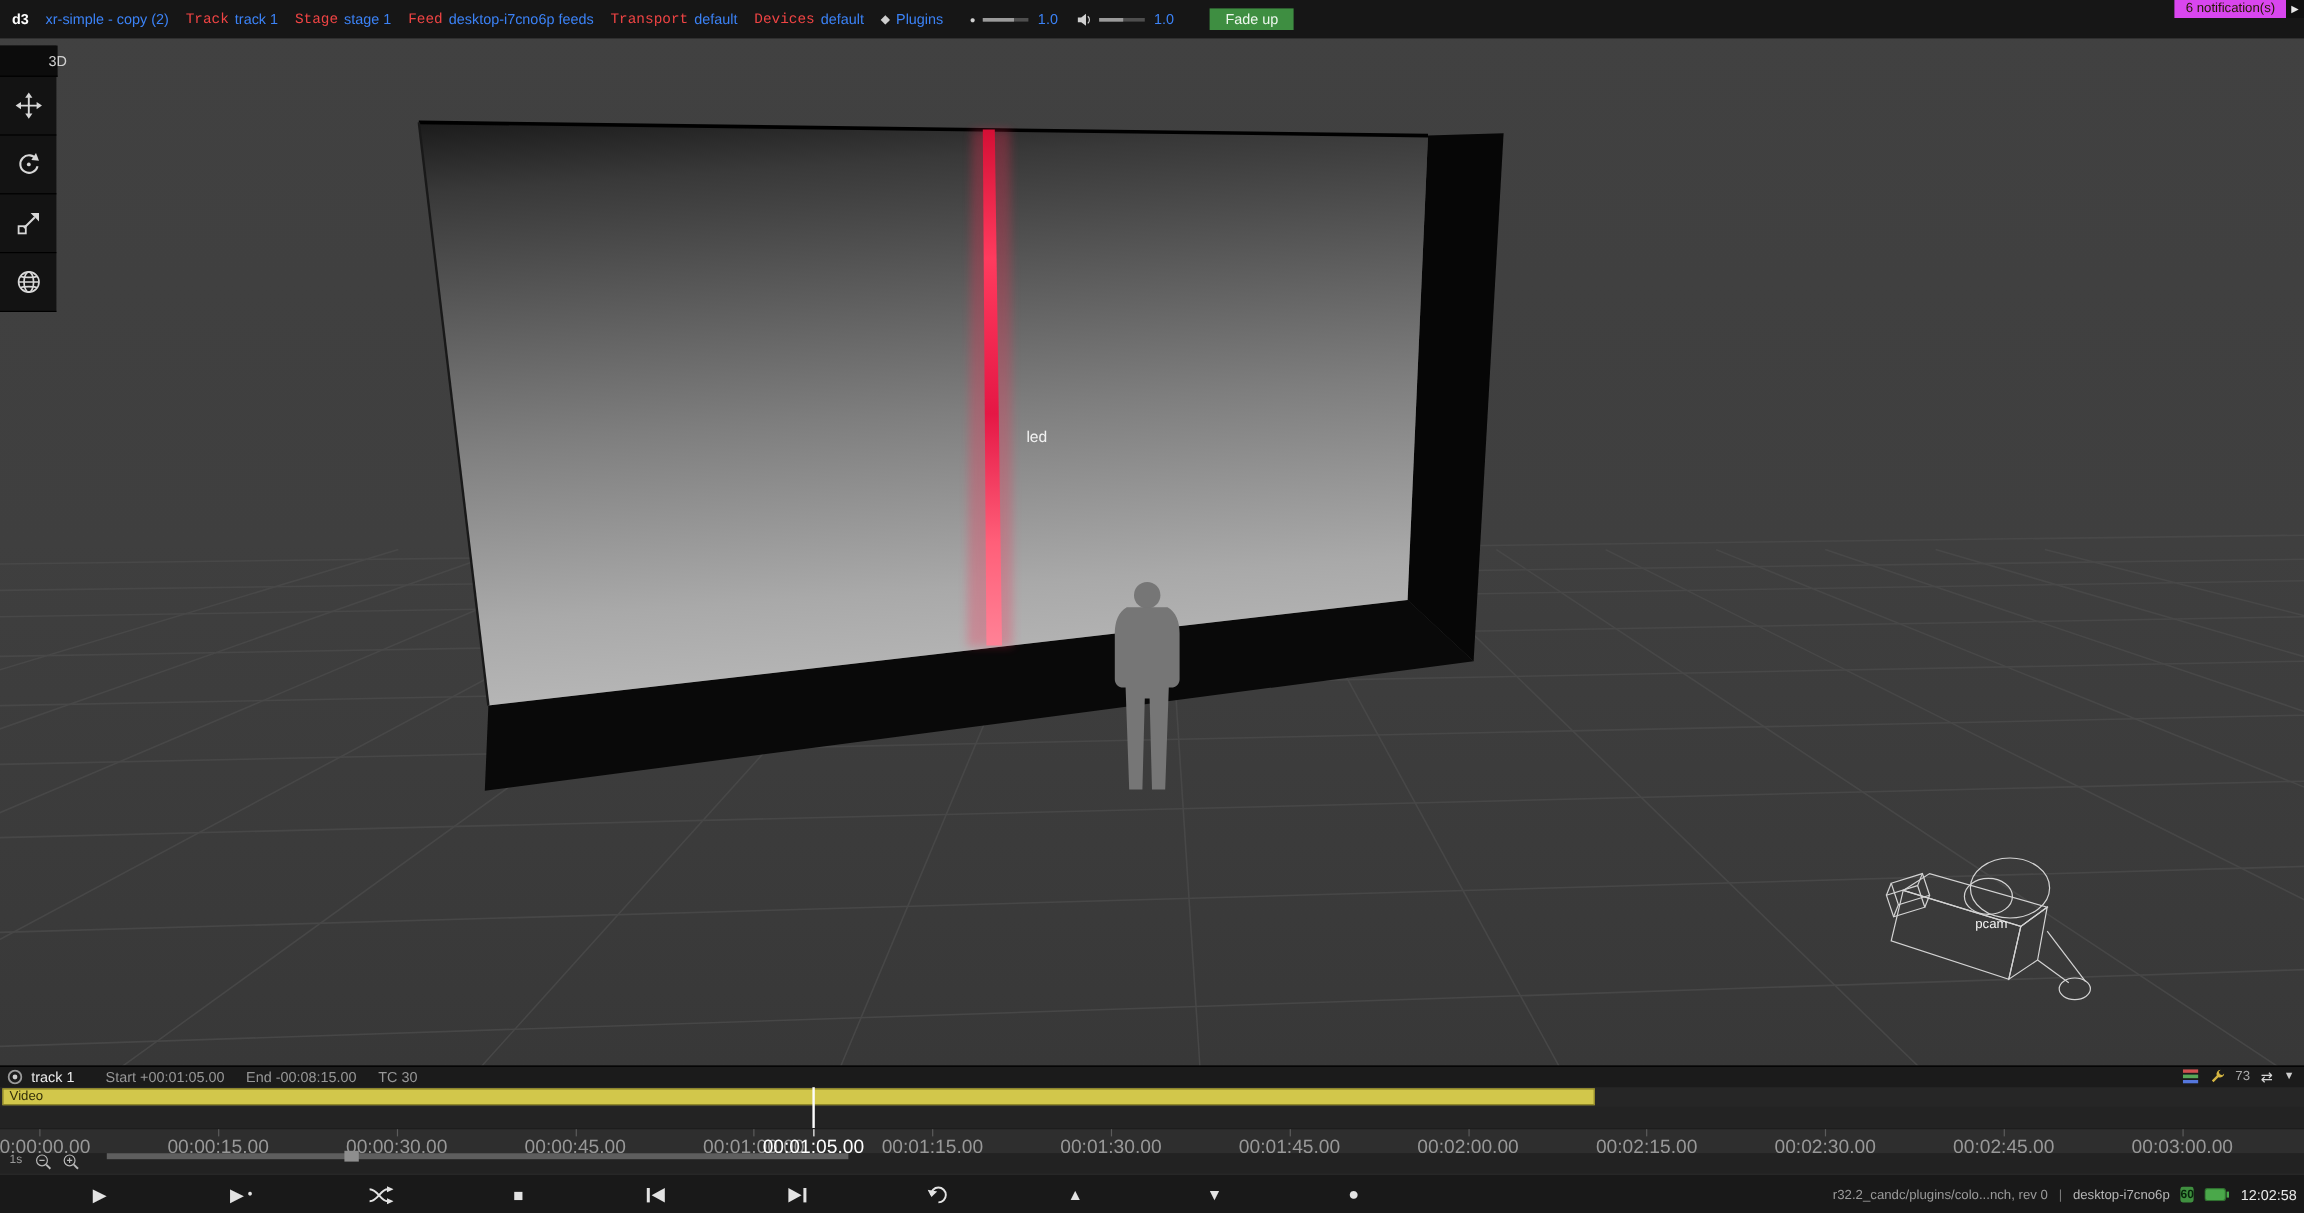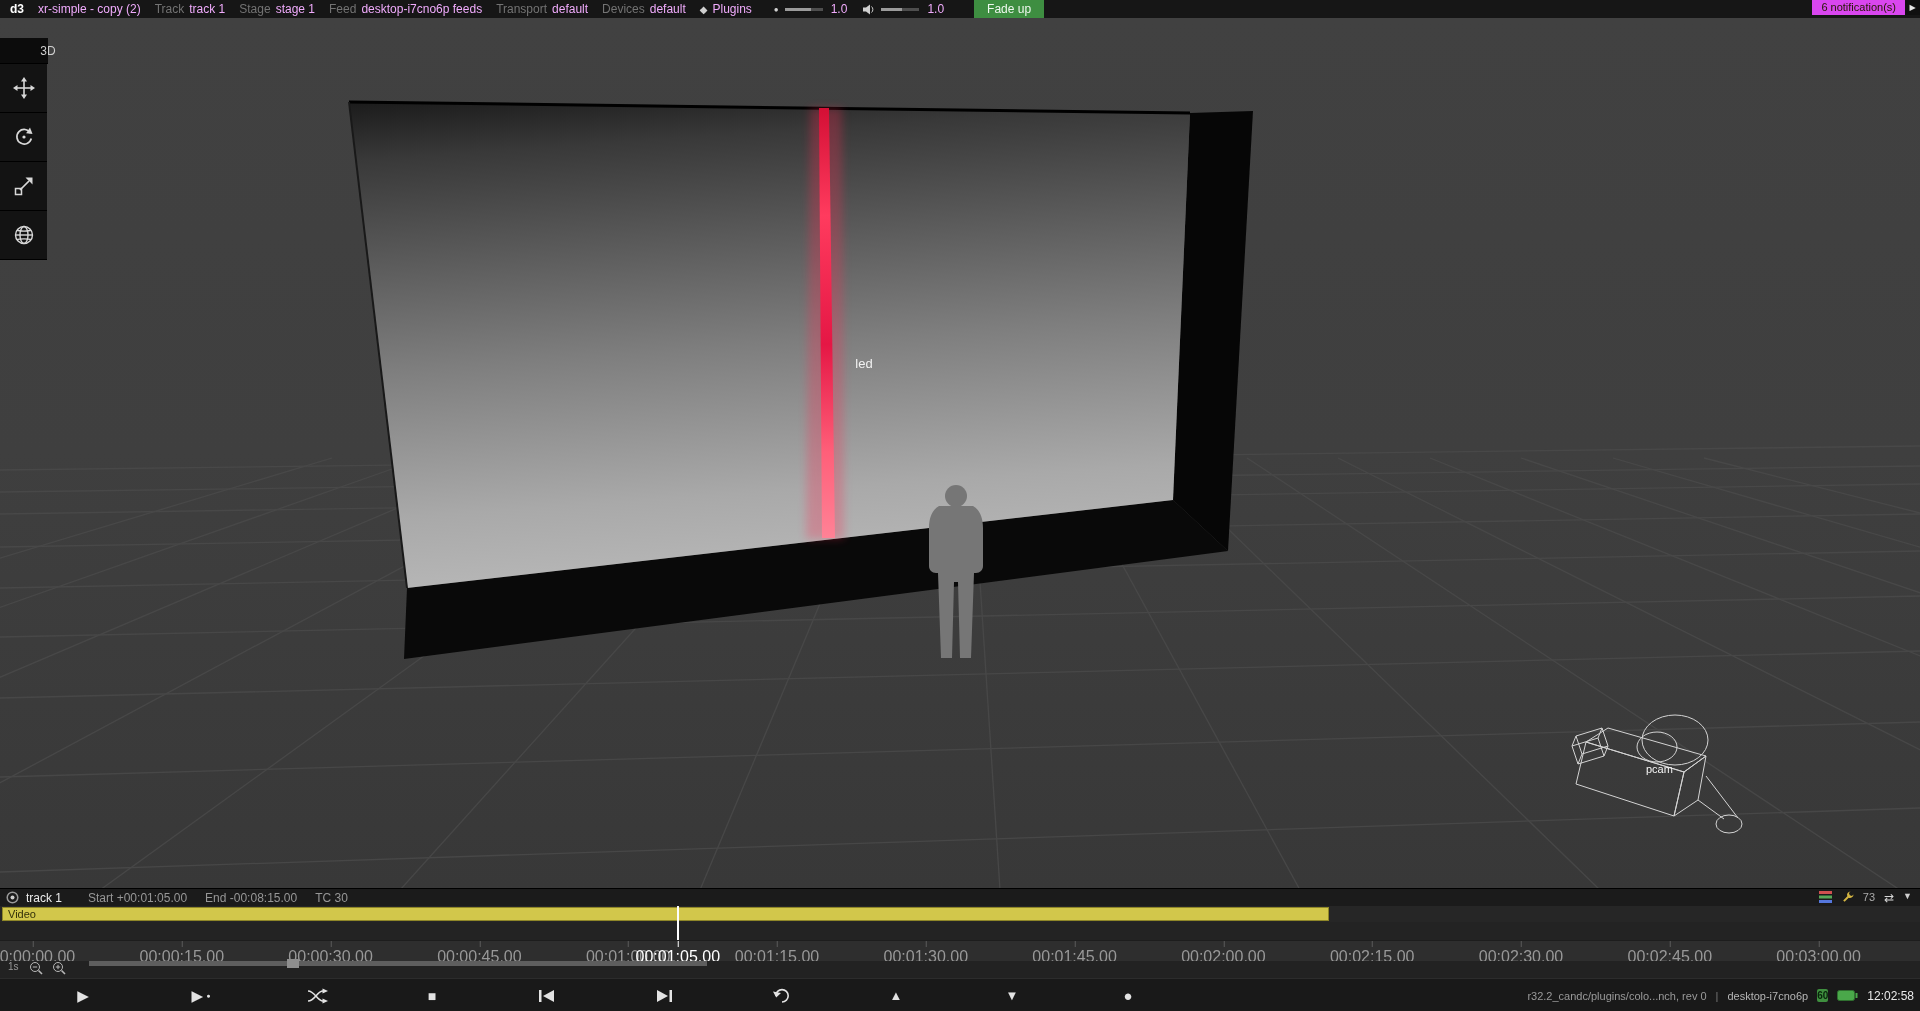--- a/index.html
+++ b/index.html
@@ -1,26 +1,26 @@
 <!DOCTYPE html>
 <html><head>
 <meta charset="utf-8">
 <style>
   html,body{margin:0;padding:0;background:#111;overflow:hidden;}
   *{box-sizing:border-box;}
   #app{position:relative;width:1920px;height:1011px;background:#2b2b2b;
        font-family:"Liberation Sans",sans-serif;color:#ccc;overflow:hidden;}
 
   
-  .topbar{position:absolute;top:0;left:0;width:1920px;height:18px;background:#161616;
+  .topbar{position:absolute;top:0;left:0;width:1920px;height:32px;background:#161616;
           display:flex;align-items:center;font-size:12px;white-space:nowrap;z-index:30;}
   .topbar>*{flex:0 0 auto;}
   .tb-logo{color:#fff;font-weight:bold;margin:0 14px 0 10px;}
-  .tb-val{color:#f0abfc;margin-right:14px;cursor:default;}
-  .tb-label{color:#737373;margin-right:5px;}
+  .tb-val{color:#3b82f6;margin-right:14px;cursor:default;}
+  .tb-label{color:#ef4444;margin-right:5px;font-family:Liberation Mono, monospace;}
   .tb-icon{color:#cfcfcf;margin-right:5px;font-size:10px;}
   .tb-bullet{font-size:8px;margin:0 6px 0 8px;color:#d0d0d0;}
   .slider{display:inline-block;width:38px;height:3px;background:#4e4e4e;margin-right:8px;position:relative;}
   .slider .fill{position:absolute;left:0;top:0;height:3px;width:68%;background:#9b9b9b;}
   .fade-up{border:none;height:18px;padding:0 13px;background:#3e8e41;color:#eef7ee;
            font-size:12px;font-family:inherit;margin-left:16px;cursor:pointer;}
   .notif-wrap{margin-left:auto;display:flex;align-items:center;height:15px;align-self:flex-start;}
   .notif{background:#d946ef;color:#241800;font-size:11px;padding:0 9px;height:15px;line-height:15px;}
   .notif-arrow{background:#101010;color:#e8e8e8;font-size:8px;width:15px;height:15px;
                display:flex;align-items:center;justify-content:center;}

